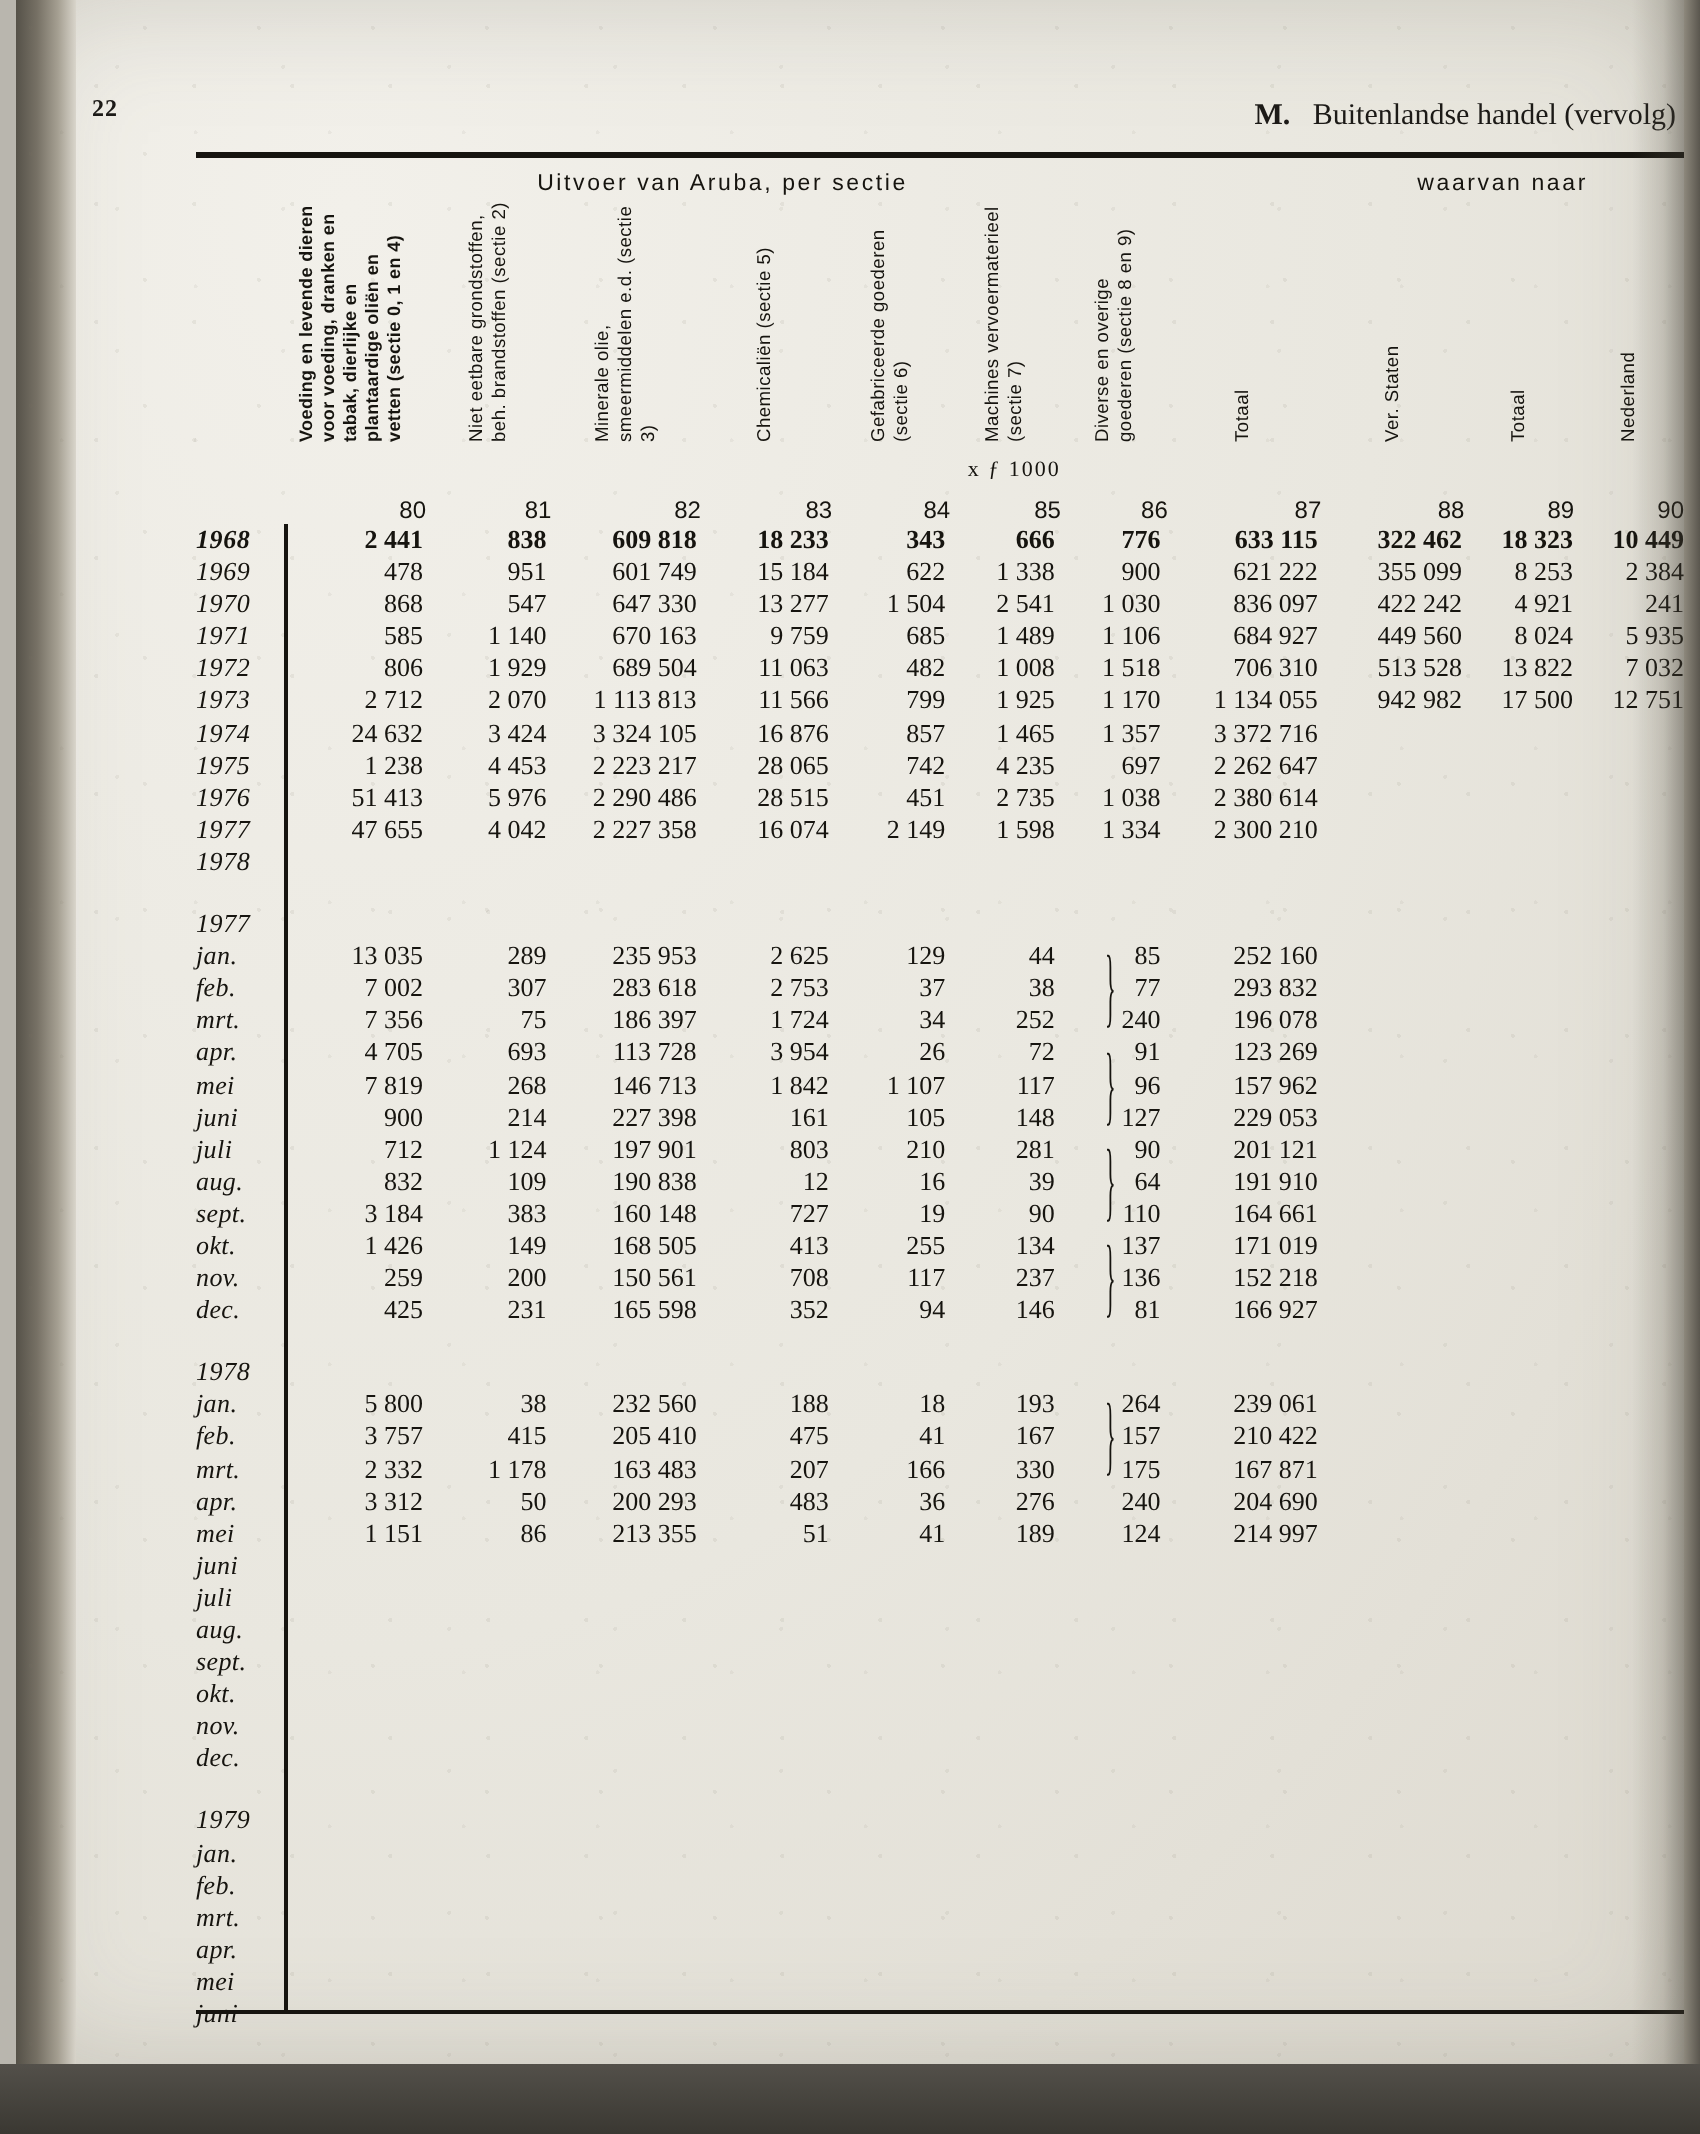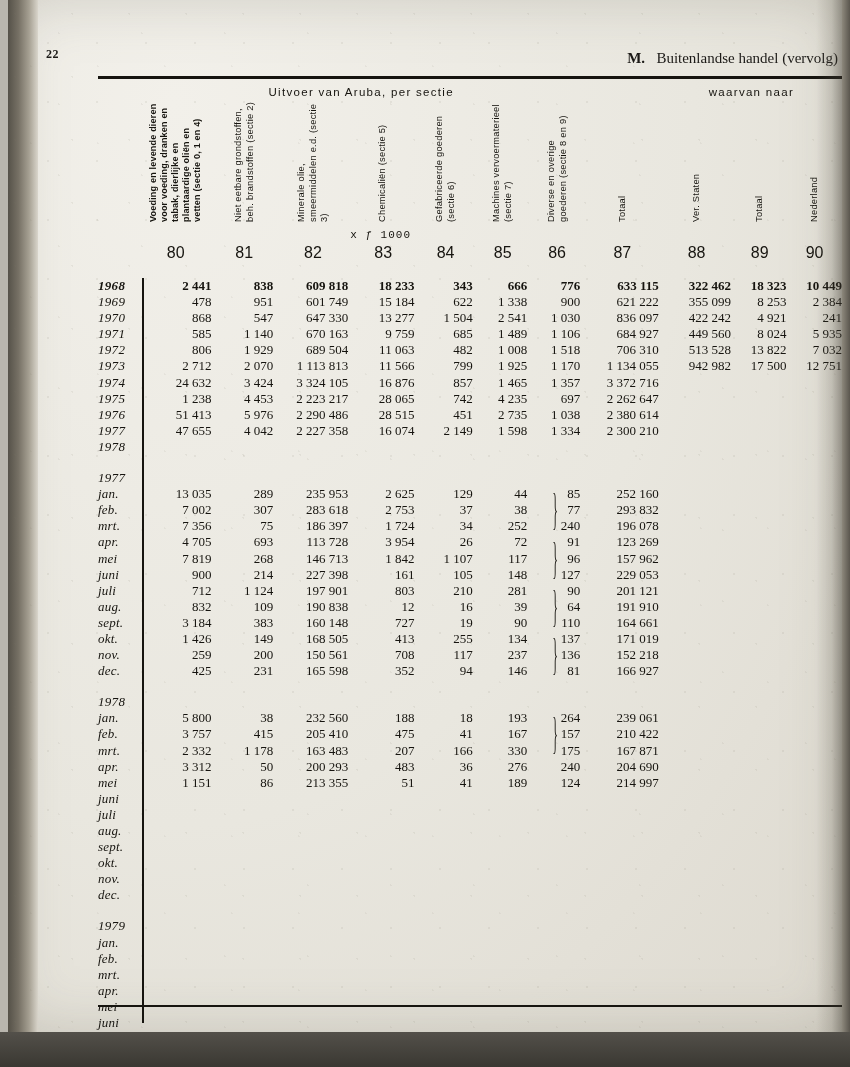--- a/index.html
+++ b/index.html
@@ -108,40 +108,40 @@
     line-height:11.6px;
     letter-spacing:.25px;
     white-space:pre-line;
     text-align:left;
     color:#16140f;
     height:122px;
   }
   .rot.b{font-weight:bold;letter-spacing:.2px;font-size:9px;line-height:11px;}
 
   .unitrow td{
-    font-size:11px;height:15px;text-align:left;
-    font-family:Liberation Mono, monospace;
+    font-size:11px;height:15px;text-align:right;
+    font-family:Liberation Serif, serif;
     letter-spacing:1px;
     vertical-align:bottom;
     padding-bottom:1px;
   }
 
   .numrow td{
-    font-size:16px;height:21px;text-align:center;
+    font-size:12px;height:21px;text-align:right;
     font-family:"Liberation Sans",sans-serif;
     border-top:1px solid #16140f;
     border-bottom:2.4px solid #16140f;
     color:#16140f;
     padding-bottom:2px;
     vertical-align:middle;
   }
 
   
   .bodywrap{
-    position:absolute;left:60px;top:262px;width:744px;height:745px;margin-top:16px;
+    position:absolute;left:60px;top:262px;width:744px;height:745px;
   }
   
   .vrule{
     position:absolute;left:44px;top:0;width:2px;height:745px;background:#16140f;
   }
   
   .botrule{
     position:absolute;left:60px;top:1005px;width:744px;height:2.4px;background:#16140f;
   }
 

